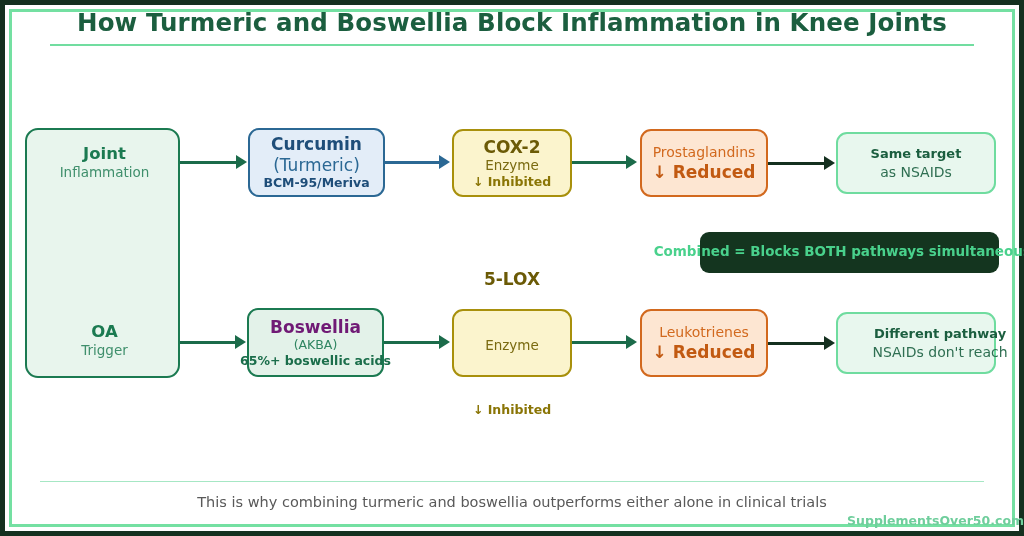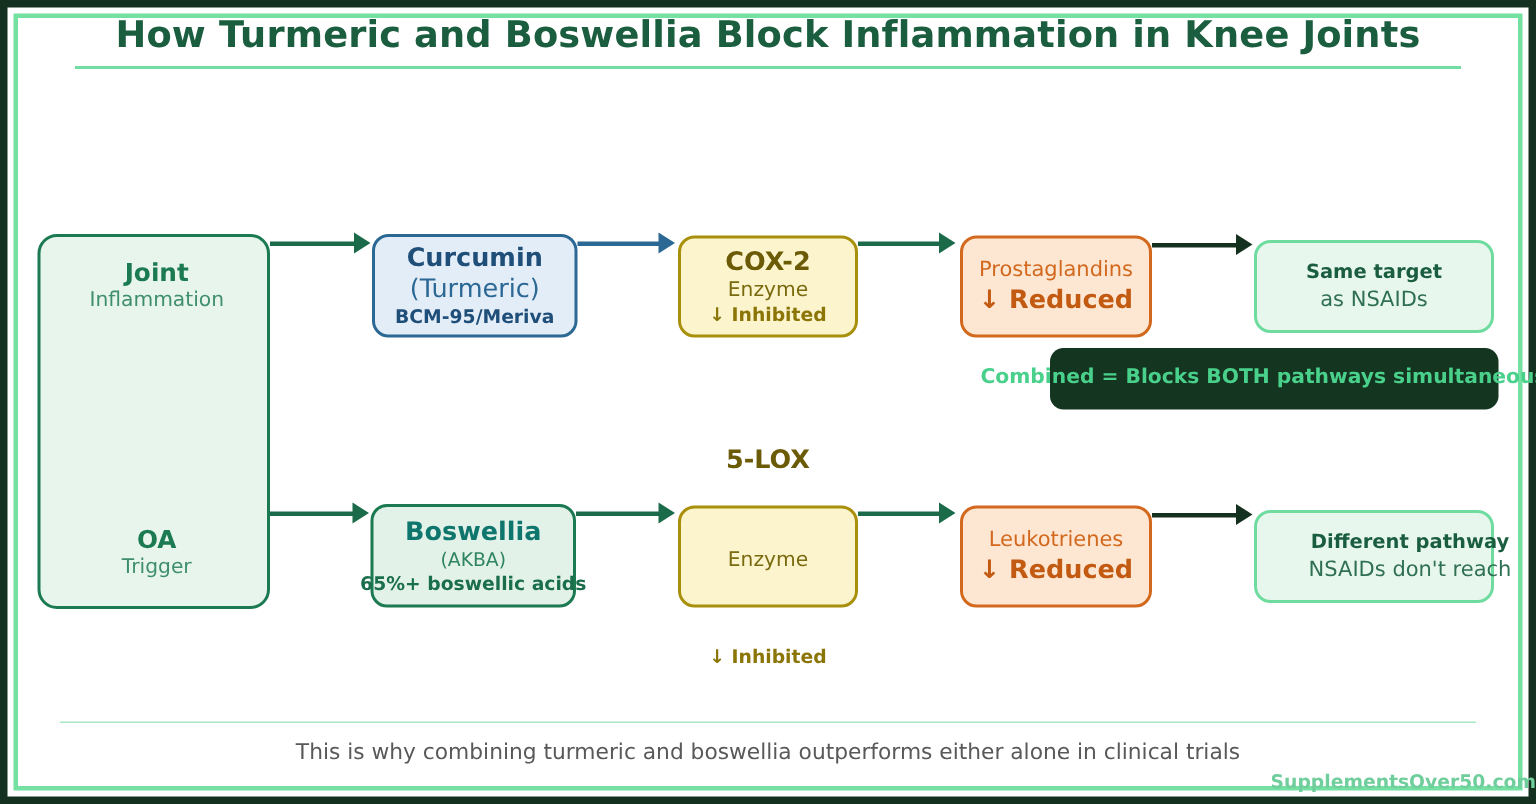--- a/index.html
+++ b/index.html
@@ -58,21 +58,20 @@
   .node {
     position: absolute;
     box-sizing: border-box;
     display: flex;
     flex-direction: column;
     align-items: center;
     justify-content: center;
     text-align: center;
     line-height: 1.18;
     white-space: nowrap;
-    margin-top: 28px;
   }
   .node .l1 { font-weight: bold; }
   .node .l2 { }
   .node .l3 { font-weight: bold; }
 
   
   .src {
     left: 25px;
     width: 155px;
     background: #e8f5ed;
@@ -107,21 +106,21 @@
   .supp-curcumin .l2 { font-size: 17px; color: #2b6894; margin-top: 1px; }
   .supp-curcumin .l3 { font-size: 12.5px; color: #1f4e79; margin-top: 1px; }
 
   .supp-boswellia {
     left: 247px; top: 308px;
     width: 137px; height: 69px;
     background: #e3f2e9;
     border: 2px solid #1b7a51;
     border-radius: 11px;
   }
-  .supp-boswellia .l1 { font-size: 17px; color: #0f766e; }
+  .supp-boswellia .l1 { font-size: 17px; color: #701a75; }
   .supp-boswellia .l2 { font-size: 12.5px; color: #2f8561; margin-top: 1px; }
   .supp-boswellia .l3 { font-size: 12.5px; color: #1b6e4b; margin-top: 1px; }
 
   
   .enz {
     width: 120px; height: 68px;
     background: #fbf4cd;
     border: 2px solid #a8900c;
     border-radius: 11px;
   }

